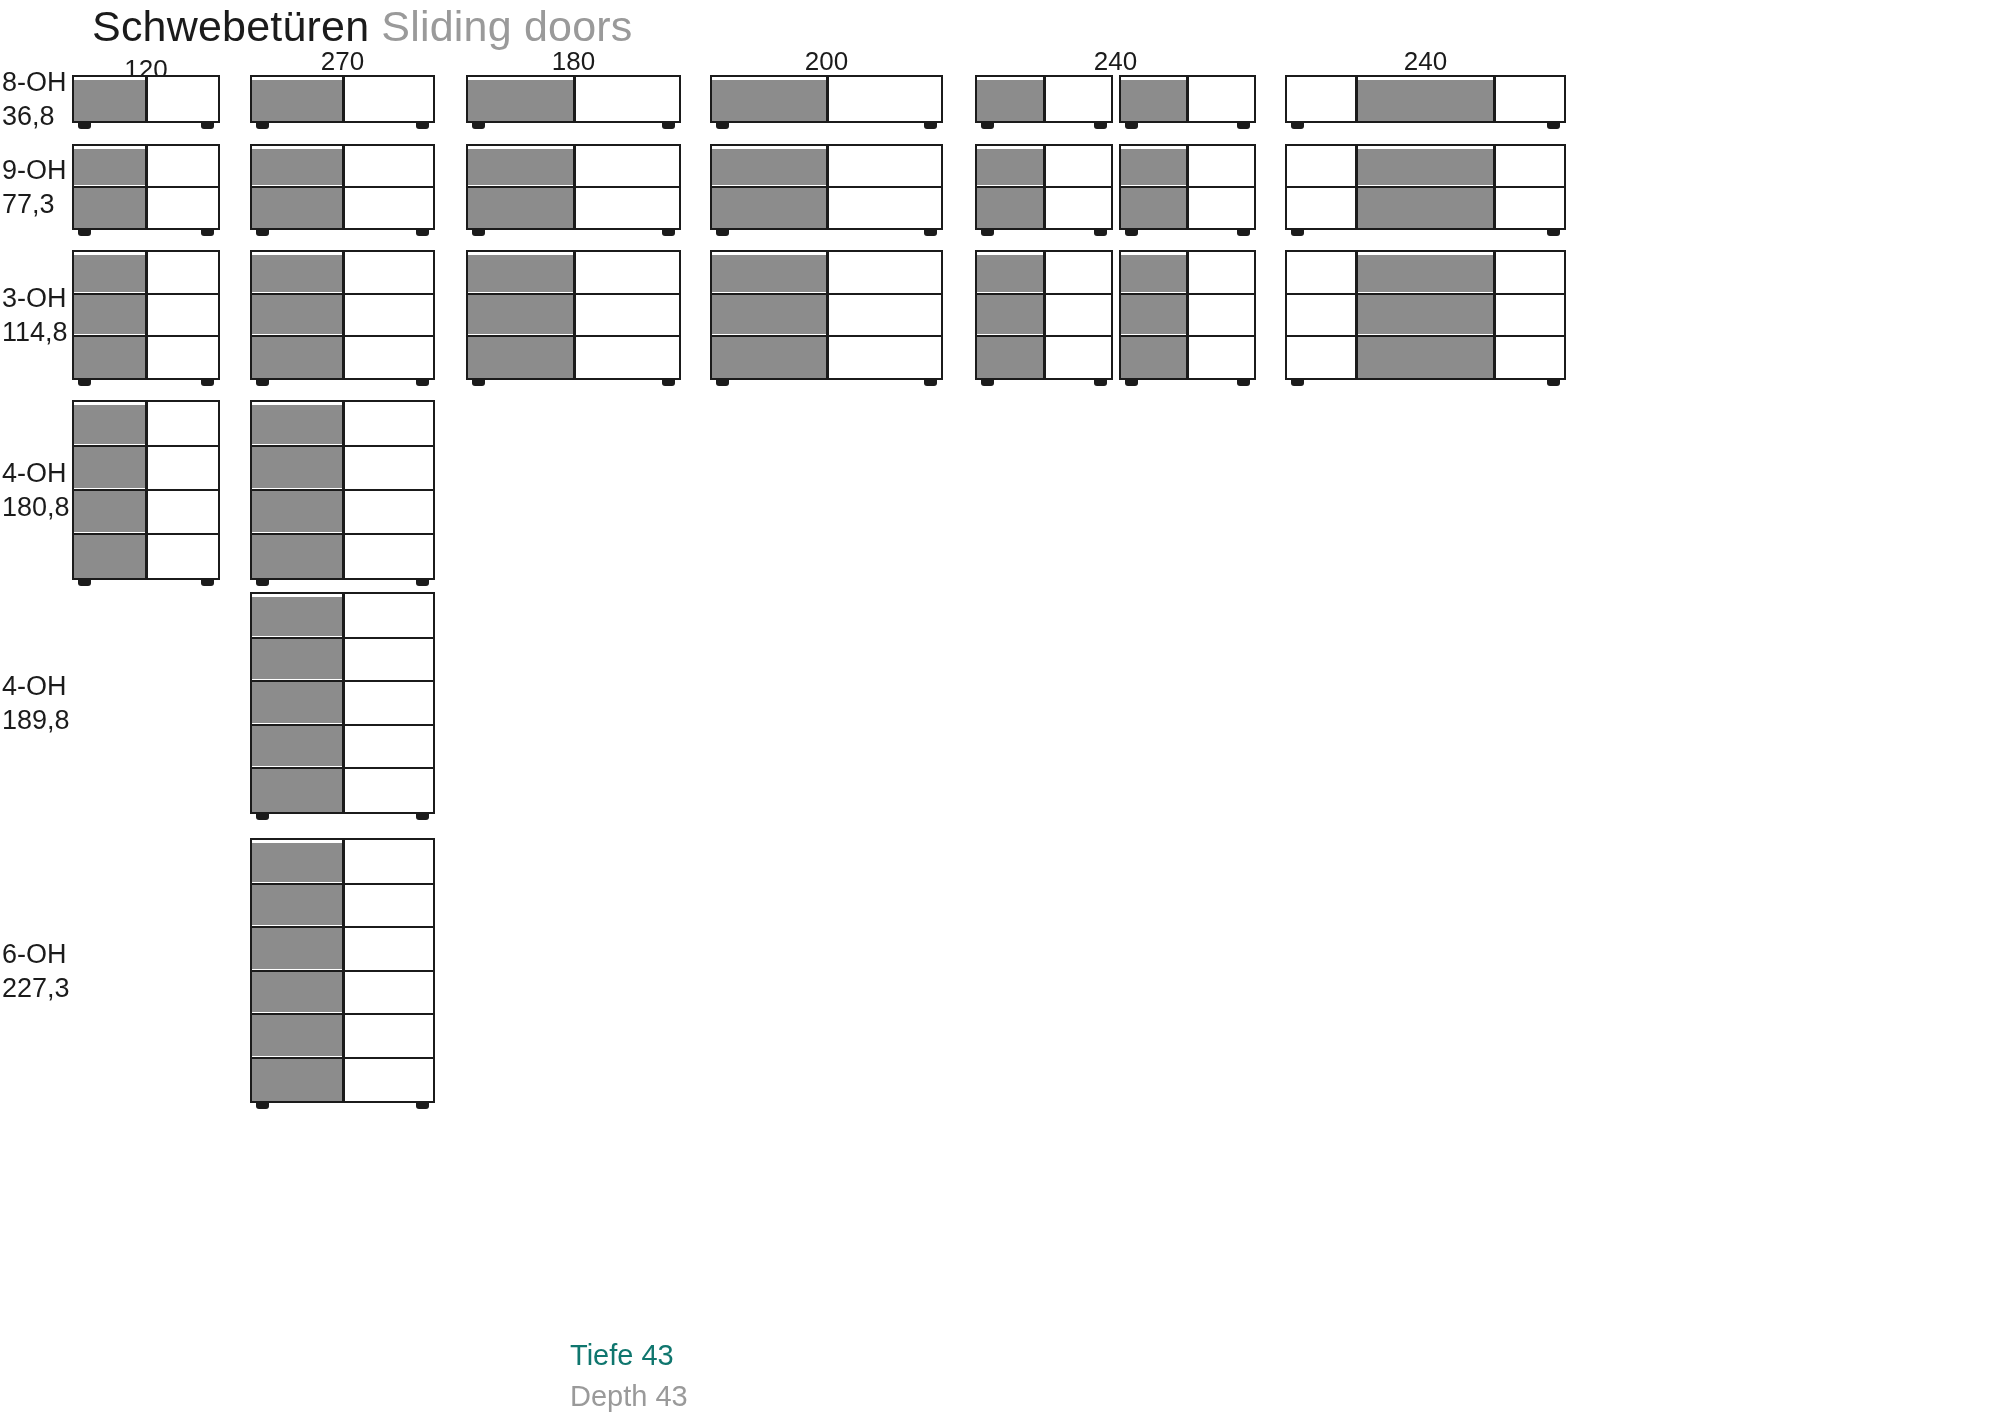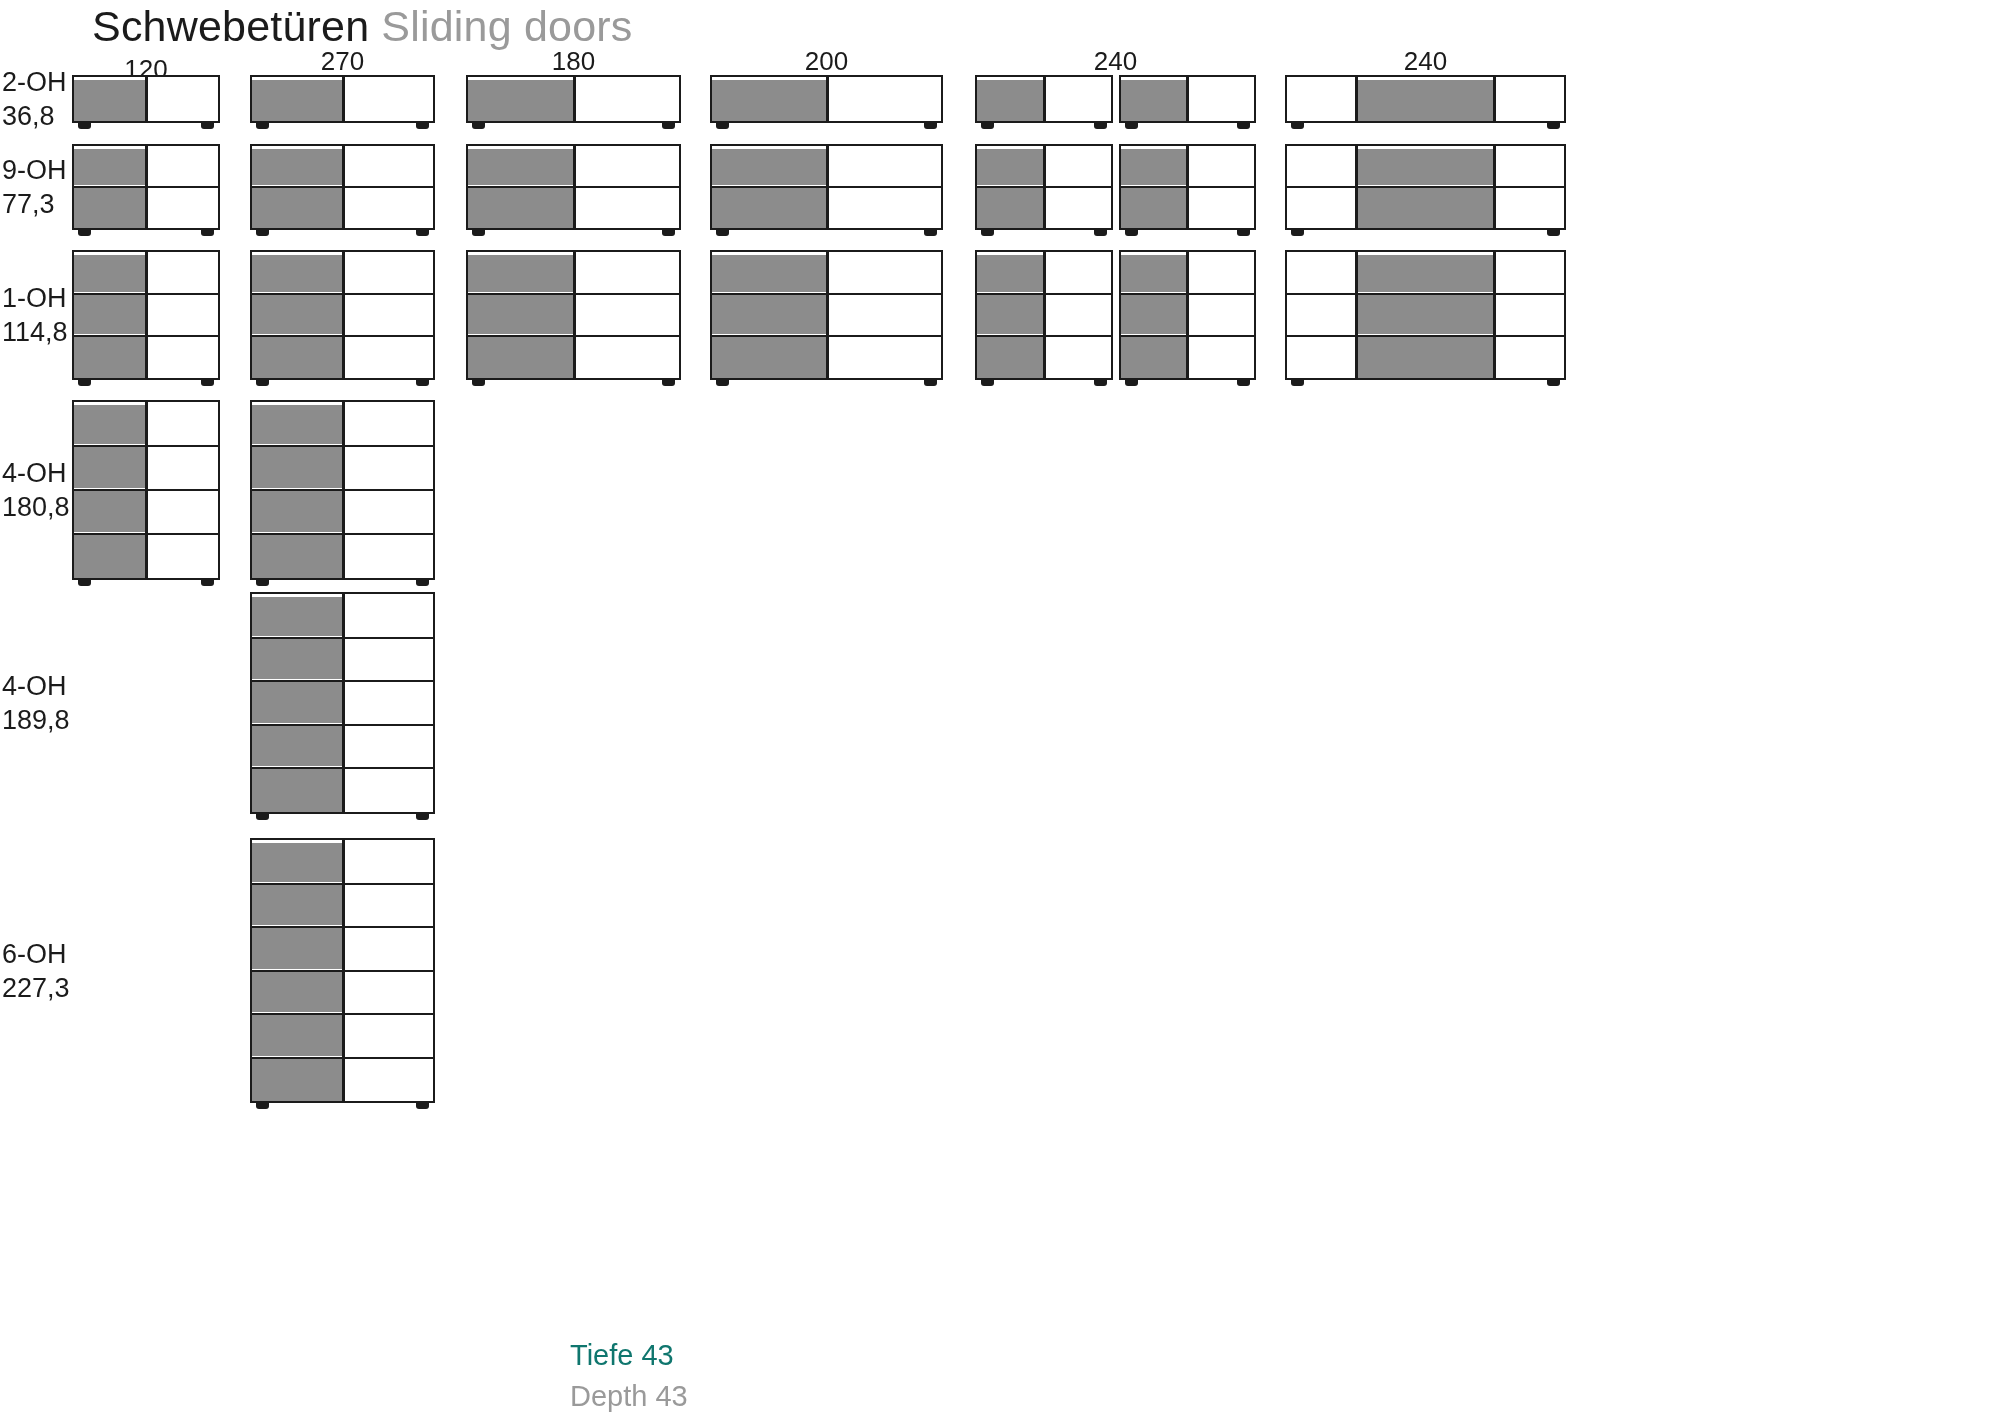--- a/index.html
+++ b/index.html
@@ -134,29 +134,29 @@
       <div class="col-header" style="left: 146px; top: 56px;">120</div>
       <div class="col-header" style="left: 342.5px; top: 48px;">270</div>
       <div class="col-header" style="left: 573.5px; top: 48px;">180</div>
       <div class="col-header" style="left: 826.5px; top: 48px;">200</div>
       <div class="col-header" style="left: 1115.5px; top: 48px;">240</div>
       <div class="col-header" style="left: 1425.5px; top: 48px;">240</div>
     </div>
 
   <div id="row-labels">
       <div class="row-label" style="top: 65px;">
-        <span class="oh">2-OH</span>
+        <span class="oh">8-OH</span>
         <span class="hh">36,8</span>
       </div>
       <div class="row-label" style="top: 153px;">
         <span class="oh">9-OH</span>
         <span class="hh">77,3</span>
       </div>
       <div class="row-label" style="top: 281px;">
-        <span class="oh">1-OH</span>
+        <span class="oh">3-OH</span>
         <span class="hh">114,8</span>
       </div>
       <div class="row-label" style="top: 456px;">
         <span class="oh">4-OH</span>
         <span class="hh">180,8</span>
       </div>
       <div class="row-label" style="top: 669px;">
         <span class="oh">4-OH</span>
         <span class="hh">189,8</span>
       </div>

